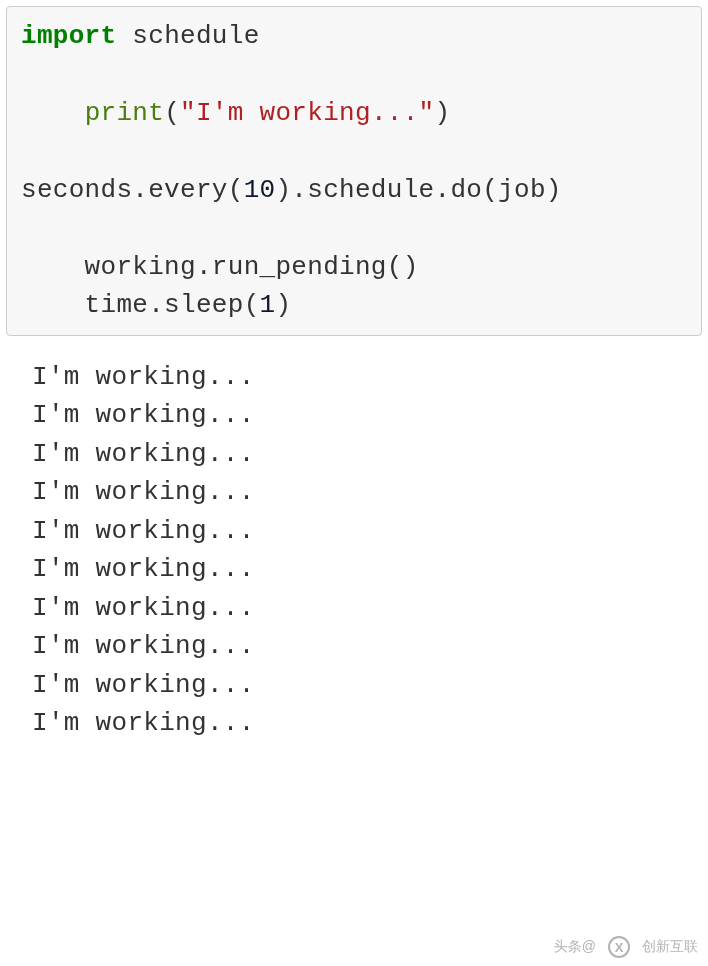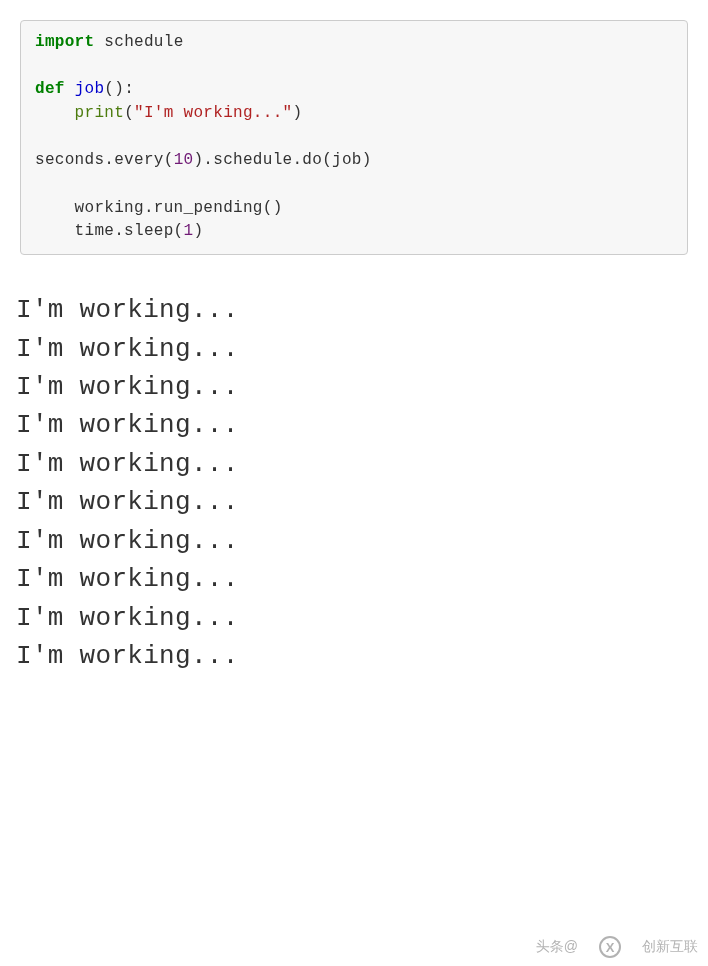--- a/index.html
+++ b/index.html
@@ -12,59 +12,59 @@
       background: #ffffff;
       width: 708px;
       height: 966px;
       position: relative;
     }
     .code-block {
       background: #f7f7f7;
       border: 1px solid #cccccc;
       border-radius: 4px;
       padding: 10px 14px;
-      margin: 20px;
-      font-size: 16px;
+      margin: 6px;
+      font-size: 26px;
       line-height: 1.48;
       letter-spacing: 0.3px;
     }
     .output-block {
-      padding: 16px 16px;
+      padding: 16px 32px;
       font-size: 26px;
       line-height: 1.48;
       color: #333333;
       letter-spacing: 0.3px;
     }
     .output-line {
       white-space: pre;
     }
     .code-line {
       white-space: pre;
     }
     .kw { color: #008000; font-weight: bold; }
     .fn { color: #0000cc; }
     .str { color: #b02222; }
-    .num { color: #701a75; }
+    .num { color: #0f172a; }
     .nb { color: #4d7c0f; }
     .plain { color: #333333; }
     .cursor {
       display: inline-block;
       width: 1px;
       height: 1.1em;
       background: #333333;
       vertical-align: text-top;
       margin-left: -1px;
     }
     .watermark {
       position: absolute;
       bottom: 8px;
       right: 10px;
       display: flex;
       align-items: center;
-      gap: 21px;
+      gap: 12px;
       color: #999999;
       font-size: 14px;
       font-family: 'Microsoft YaHei', sans-serif;
       opacity: 0.75;
     }
     .watermark-logo {
       width: 22px;
       height: 22px;
       border: 2px solid #999999;
       border-radius: 50%;
@@ -75,21 +75,20 @@
       font-size: 13px;
       color: #999999;
     }
   </style>
 </head>
 <body>
 
 <div class="code-block" id="codeBlock">
     <div class="code-line"><span class="kw">import</span><span class="plain"> schedule</span></div>
     <div class="code-line">&nbsp;</div>
-    <div class="code-line"><span class="kw">def</span><span class="plain"> </span><span class="fn">job</span><span class="plain">():</span></div>
     <div class="code-line"><span class="plain">    </span><span class="nb">print</span><span class="plain">(</span><span class="str">"I'm working..."</span><span class="plain">)</span></div>
     <div class="code-line">&nbsp;</div>
     <div class="code-line"><span class="plain">seconds.every(</span><span class="num">10</span><span class="plain">).schedule.do(job)</span></div>
     <div class="code-line">&nbsp;</div>
     <div class="code-line"><span class="plain">    working.run_pending()</span></div>
     <div class="code-line"><span class="plain">    time.sleep(</span><span class="num">1</span><span class="plain">)</span></div>
   </div>
 
 <div class="output-block" id="outputBlock">
     <div class="output-line">I'm working...</div>

